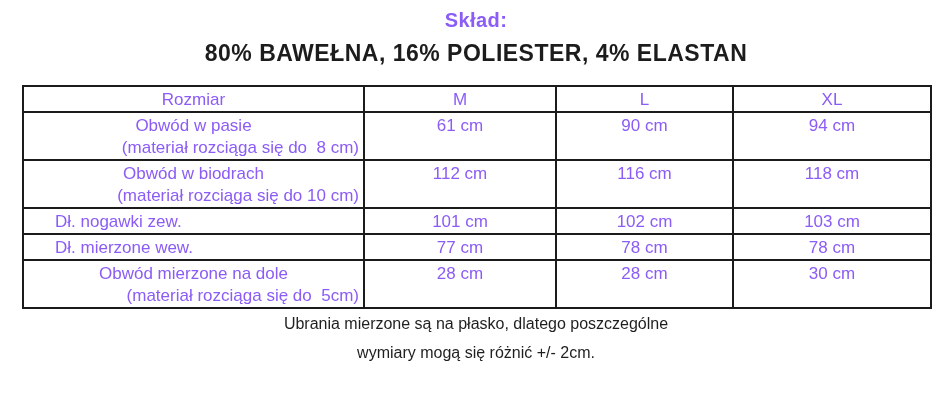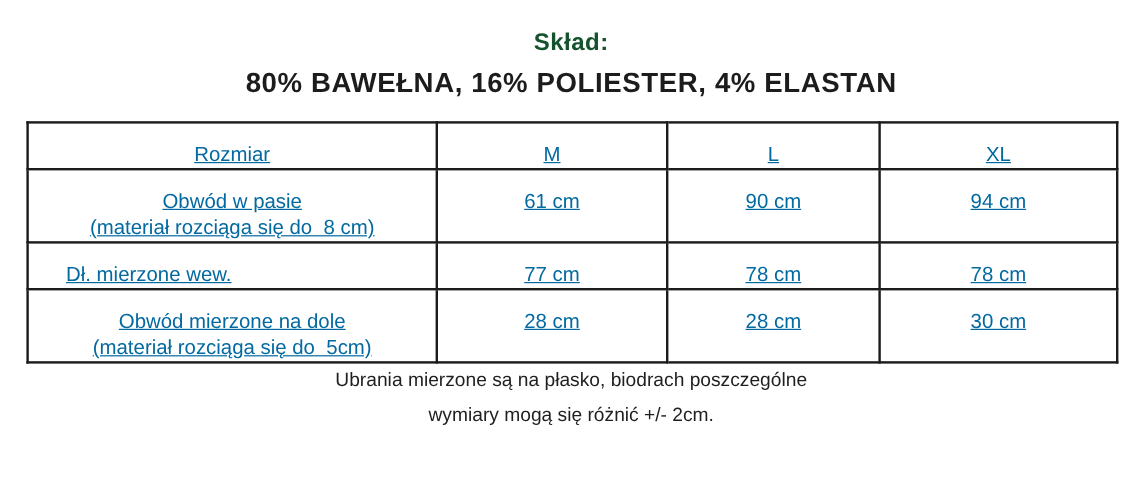--- a/index.html
+++ b/index.html
@@ -10,27 +10,27 @@
     font-family: "Liberation Sans", sans-serif;
     color: #212121;
   }
   .page {
     width: 952px;
     height: 405px;
     overflow: hidden;
     background: #ffffff;
   }
   .title {
-    margin-top: 24px;
+    margin-top: 8px;
     text-align: center;
     font-size: 20px;
     font-weight: 600;
     letter-spacing: 0.4px;
     line-height: 24px;
-    color: #14532d;
+    color: #8b5cf6;
   }
   .composition {
     margin-top: 10px;
     text-align: center;
     font-size: 23px;
     font-weight: 600;
     letter-spacing: 0.5px;
     line-height: 23px;
     color: #1c1c1c;
   }
@@ -43,39 +43,39 @@
   col.c0 { width: 341px; }
   col.c1 { width: 192px; }
   col.c2 { width: 177px; }
   col.c3 { width: 198px; }
   th, td {
     border: 2px solid #1b1b1b;
     font-size: 17px;
     font-weight: 400;
     text-align: center;
     vertical-align: top;
-    padding: 15px 4px 0 4px;
+    padding: 2px 4px 0 4px;
     line-height: 22px;
-    color: #0369a1;
+    color: #8b5cf6;
     overflow: hidden;
-    text-decoration: underline;
   }
   tr.h24 { height: 24px; }
   tr.h50 { height: 36px; }
   tr.h46 { height: 46px; }
   tr.h23 { height: 23px; }
   tr.h26 { height: 26px; }
   td.left {
     text-align: left;
     padding-left: 31px;
   }
   span.lbl { display: block; }
   span.note {
     display: block;
     white-space: pre-wrap;
+    text-align: right;
   }
   .footer { margin-top: 5px; }
   .footer-line {
     text-align: center;
     font-size: 16px;
     line-height: 20px;
     color: #1f1f1f;
   }
   .footer-line + .footer-line { margin-top: 9px; }
 </style>
@@ -105,20 +105,38 @@
     <tbody>
       <tr class="h50">
         <td class="label-cell">
           <span class="lbl">Obwód w pasie</span>
           <span class="note">(materiał rozciąga się do  8 cm)</span>
         </td>
         <td>61 cm</td>
         <td>90 cm</td>
         <td>94 cm</td>
       </tr>
+      <tr class="h46">
+        <td class="label-cell">
+          <span class="lbl">Obwód w biodrach</span>
+          <span class="note">(materiał rozciąga się do 10 cm)</span>
+        </td>
+        <td>112 cm</td>
+        <td>116 cm</td>
+        <td>118 cm</td>
+      </tr>
+      <tr class="h26">
+        <td class="label-cell left">
+          <span class="lbl">Dł. nogawki zew.</span>
+          <span class="note"></span>
+        </td>
+        <td>101 cm</td>
+        <td>102 cm</td>
+        <td>103 cm</td>
+      </tr>
       <tr class="h26">
         <td class="label-cell left">
           <span class="lbl">Dł. mierzone wew.</span>
           <span class="note"></span>
         </td>
         <td>77 cm</td>
         <td>78 cm</td>
         <td>78 cm</td>
       </tr>
       <tr class="h46">
@@ -127,17 +145,17 @@
           <span class="note">(materiał rozciąga się do  5cm)</span>
         </td>
         <td>28 cm</td>
         <td>28 cm</td>
         <td>30 cm</td>
       </tr>
     </tbody>
   </table>
 
   <div class="footer">
-    <div class="footer-line">Ubrania mierzone są na płasko, biodrach poszczególne</div>
+    <div class="footer-line">Ubrania mierzone są na płasko, dlatego poszczególne</div>
     <div class="footer-line">wymiary mogą się różnić +/- 2cm.</div>
   </div>
 
 </div>
 
 </body></html>

